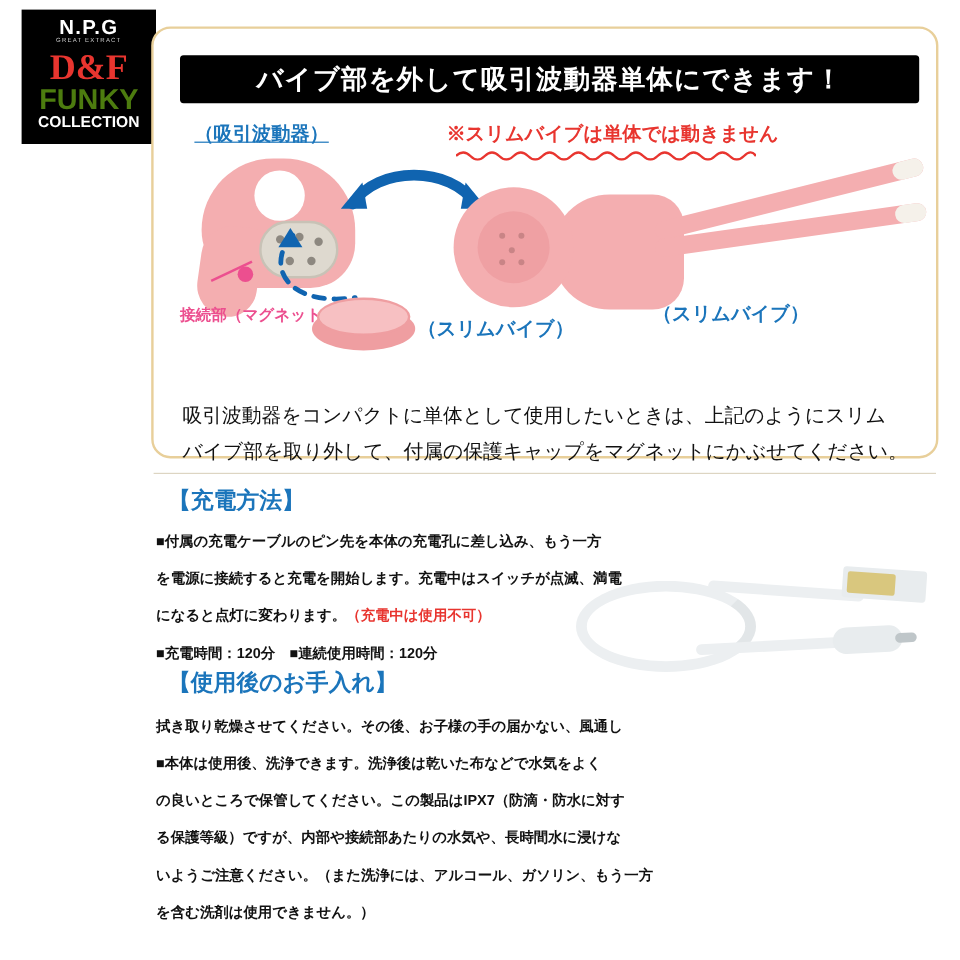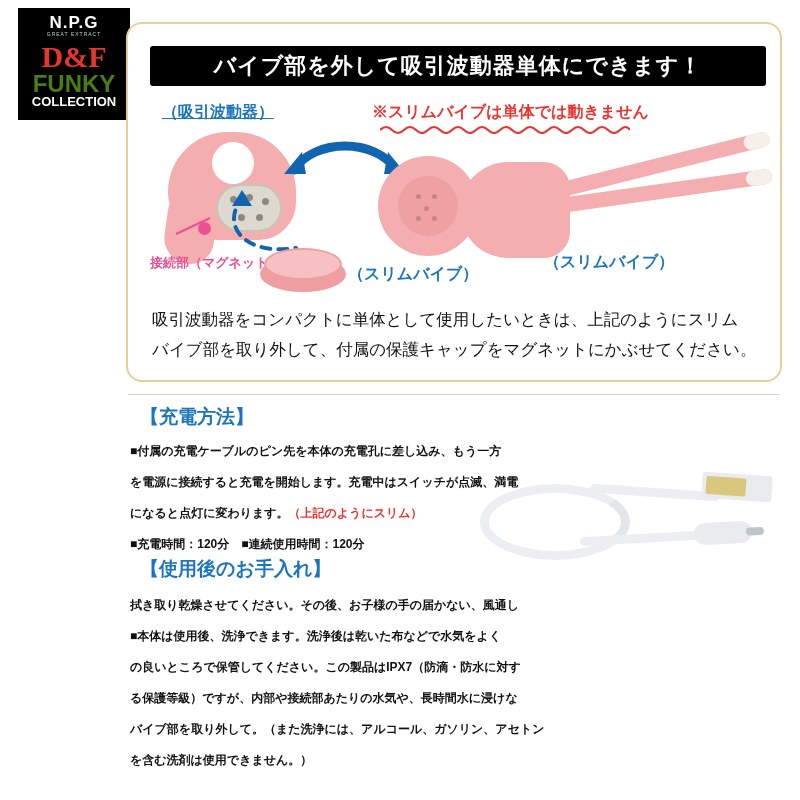--- a/index.html
+++ b/index.html
@@ -237,21 +237,21 @@
     width: 26px; height: 15px;
     background: #f5f1ea;
     border-radius: 8px;
   }
   .rod-1 { left: 168px; top: 52px; width: 230px; transform: rotate(-14deg); }
   .rod-2 { left: 168px; top: 66px; width: 228px; transform: rotate(-8deg); }
 
   
   .top-para {
     position: absolute;
-    left: 152px; top: 304px;
+    left: 152px; top: 332px;
     width: 608px;
     font-size: 16.5px;
     line-height: 30px;
     color: #111111;
   }
   .top-para div { white-space: nowrap; }
 
   
   .divider {
     position: absolute;
@@ -436,21 +436,21 @@
     <div>バイブ部を取り外して、付属の保護キャップをマグネットにかぶせてください。</div>
   </div>
 
   <div class="divider"></div>
 
   <div class="sec-title charge">【充電方法】</div>
   <div class="body-text charge-text">
     <div>■付属の充電ケーブルのピン先を本体の充電孔に差し込み、もう一方</div>
     <div>を電源に接続すると充電を開始します。充電中はスイッチが点滅、満電</div>
     <div>
-      <span>になると点灯に変わります。</span><span class="red-note">（上記のようにスリム）</span>
+      <span>になると点灯に変わります。</span><span class="red-note">（充電中は使用不可）</span>
     </div>
     <div>■充電時間：120分　■連続使用時間：120分</div>
   </div>
 
   <div class="cable">
     <div class="loop"></div>
     <div class="wire-a"></div>
     <div class="wire-b"></div>
     <div class="usb">
         <div class="metal"></div>
@@ -459,17 +459,17 @@
         <div class="tipm"></div>
       </div>
   </div>
 
   <div class="sec-title care">【使用後のお手入れ】</div>
   <div class="body-text care-text">
     <div>拭き取り乾燥させてください。その後、お子様の手の届かない、風通し</div>
     <div>■本体は使用後、洗浄できます。洗浄後は乾いた布などで水気をよく</div>
     <div>の良いところで保管してください。この製品はIPX7（防滴・防水に対す</div>
     <div>る保護等級）ですが、内部や接続部あたりの水気や、長時間水に浸けな</div>
-    <div>バイブ部を取り外して。（また洗浄には、アルコール、ガソリン、アセトン</div>
+    <div>いようご注意ください。（また洗浄には、アルコール、ガソリン、もう一方</div>
     <div>を含む洗剤は使用できません。）</div>
   </div>
 
 </div>
 
 </body></html>

